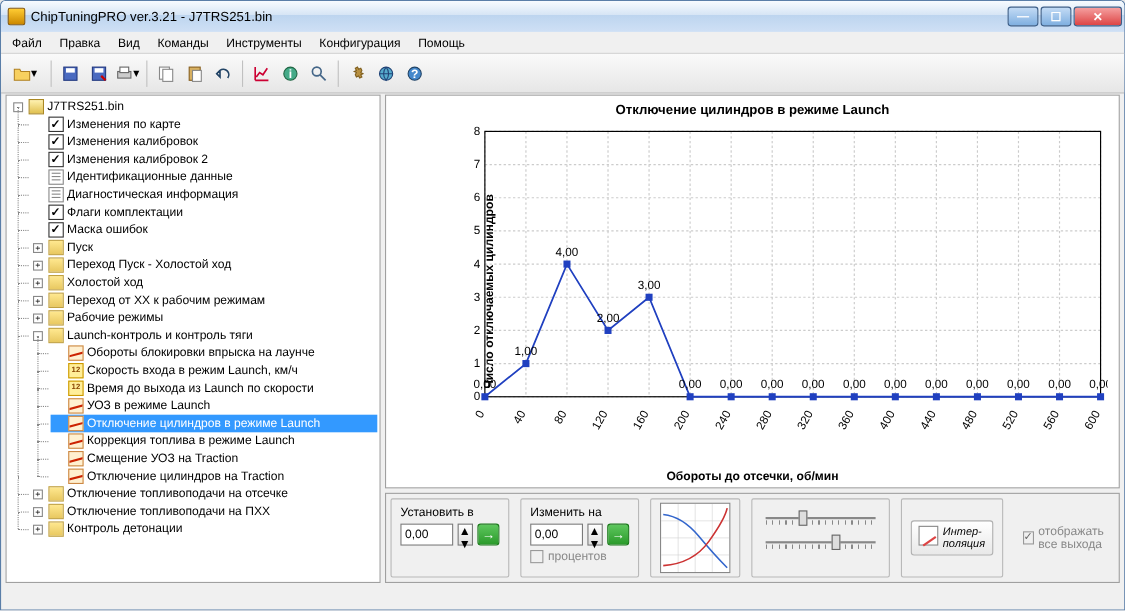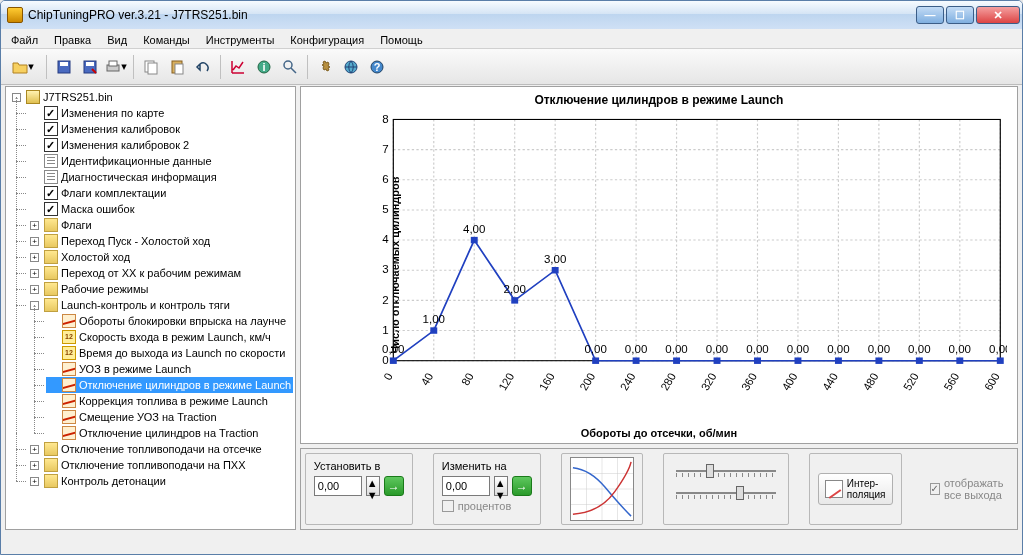--- a/index.html
+++ b/index.html
@@ -51,35 +51,35 @@
 .chart-box { flex:1; background:#fff; border:1px solid #a0a0a0; position:relative; }
 .chart-title { position:absolute; top:6px; left:0; right:0; text-align:center; font-weight:bold; font-size:12px; }
 .chart-ylbl { position:absolute; left:6px; top:50%; transform:translateY(-50%) rotate(-90deg); transform-origin:center; font-weight:bold; font-size:11px; white-space:nowrap; }
 .chart-xlbl { position:absolute; bottom:4px; left:0; right:0; text-align:center; font-weight:bold; font-size:11px; }
 .chart-area { position:absolute; left:60px; right:10px; top:26px; bottom:50px; }
 .chart-area svg { width:100%; height:100%; }
 .tick-lbl { font-size:10px; }
 .val-lbl { font-size:10px; }
 
 
-.controls { height:82px; background:#f0f0f0; border:1px solid #a0a0a0; display:flex; padding:4px; gap:20px; }
+.controls { height:82px; background:#f0f0f0; border:1px solid #a0a0a0; display:flex; padding:4px; gap:10px; }
 .ctl-blk { border:1px solid #b8b8b8; border-radius:2px; padding:6px 8px; display:flex; flex-direction:column; gap:4px; background:#f0f0f0; }
 .ctl-blk.row { flex-direction:row; align-items:center; }
 .spin { display:flex; align-items:center; gap:4px; }
 .spin input { width:48px; height:20px; border:1px solid #7a7a7a; padding:0 3px; font-size:11px; }
 .spin .updown { width:14px; height:20px; border:1px solid #7a7a7a; background:linear-gradient(#fff,#ddd); font-size:8px; display:flex; flex-direction:column; }
 .go-btn { width:20px; height:20px; background:linear-gradient(#5ec75e,#2a9a2a); border:1px solid #1a7a1a; border-radius:3px; color:#fff; font-size:12px; font-weight:bold; display:flex; align-items:center; justify-content:center; }
 .mini-chart { width:64px; height:64px; border:1px solid #888; background:#fff; position:relative; }
 .mini-chart svg { width:100%; height:100%; }
 .sliders { display:flex; flex-direction:column; gap:8px; padding:4px; }
 .hslider { width:100px; height:14px; position:relative; }
 .hslider .track { position:absolute; top:6px; left:0; right:0; height:2px; background:#888; }
 .hslider .ticks { position:absolute; top:9px; left:0; right:0; height:4px; background:repeating-linear-gradient(90deg,#888 0,#888 1px,transparent 1px,transparent 6px); }
 .hslider .thumb { position:absolute; top:0; width:8px; height:14px; background:#ddd; border:1px solid #666; left:30px; }
-.interp-btn { display:flex; align-items:center; gap:4px; border:1px solid #b0b0b0; border-radius:3px; padding:4px 6px; background:linear-gradient(#fff,#e8e8e8); }
+.interp-btn { display:flex; align-items:flex-start; gap:4px; border:1px solid #b0b0b0; border-radius:3px; padding:4px 6px; background:linear-gradient(#fff,#e8e8e8);font-style:italic; }
 .interp-btn .iico { width:18px; height:18px; border:1px solid #888; background:#fff; position:relative; }
 .interp-btn .iico::after { content:""; position:absolute; left:2px; top:12px; width:14px; height:2px; background:#d44; transform:rotate(-35deg); }
 .chk { display:flex; align-items:center; gap:4px; color:#888; }
 .chk .box { width:12px; height:12px; border:1px solid #999; background:#f0f0f0; font-size:10px; line-height:10px; text-align:center; color:#666; }
 
 
 .status { position:absolute; bottom:0; left:0; right:0; height:20px; background:#f0f0f0; border-top:1px solid #bcbcbc; display:flex; }
 .status .cell { padding:2px 10px; border-right:1px solid #c0c0c0; min-width:80px; }
 
 
@@ -247,21 +247,21 @@
                   <div class="node">
                     <span class="exp blank"></span>
                     <span class="nico check"></span>
                     <span>Маска ошибок</span>
                   </div>
                 </li>
                 <li>
                   <div class="node">
                     <span class="exp">+</span>
                     <span class="nico folder"></span>
-                    <span>Флаги</span>
+                    <span>Пуск</span>
                   </div>
                 </li>
                 <li>
                   <div class="node">
                     <span class="exp">+</span>
                     <span class="nico folder"></span>
                     <span>Переход Пуск - Холостой ход</span>
                   </div>
                 </li>
                 <li>

